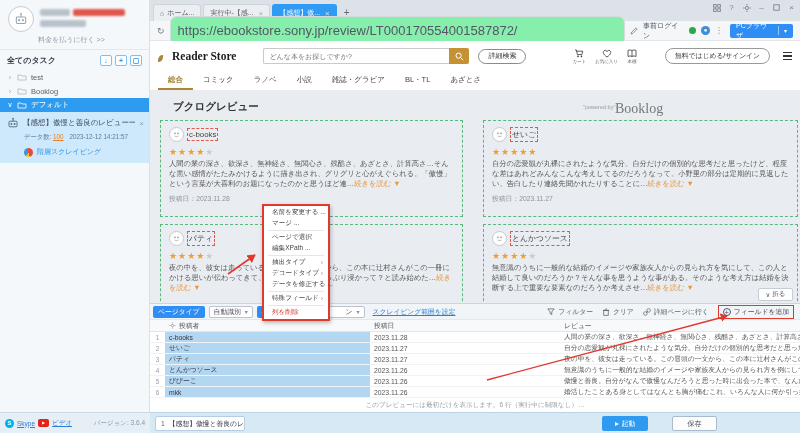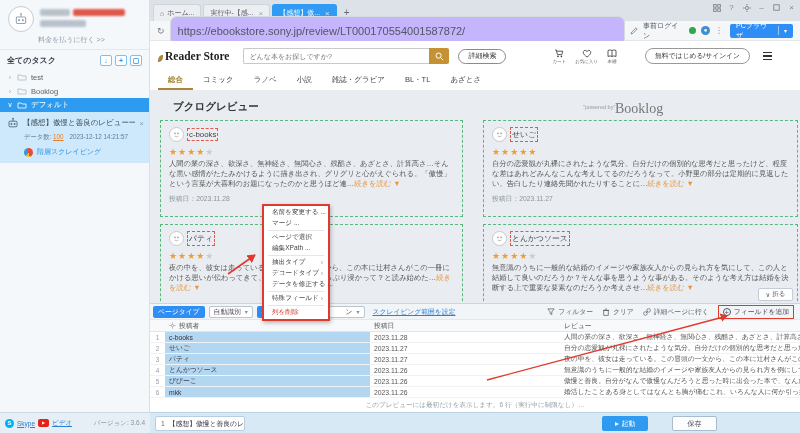--- a/index.html
+++ b/index.html
@@ -40,30 +40,30 @@
   #tabbar{position:absolute;left:0;top:0;width:650px;height:21px;background:#dde2e8;display:flex;align-items:flex-end;padding-left:3px}
   .tab{height:17px;display:flex;align-items:center;gap:3px;padding:0 6px;font-size:7px;color:#556;background:#eceff2;border:1px solid #cdd4da;border-bottom:none;border-radius:3px 3px 0 0;margin-right:2px;white-space:nowrap}
   .tab.active{background:#2f9bf4;color:#fff;border-color:#2f9bf4}
   .tab .x{font-size:8px;color:#9aa;margin-left:2px}
   .tab.active .x{color:#d7e9fb}
   .tab .hic{color:#778}
   .newtab{font-size:10px;color:#667;padding:0 5px;margin-bottom:3px}
   .winctl{position:absolute;right:4px;top:3px;display:flex;gap:6px;align-items:center;color:#7a858f;font-size:8px}
   .winctl .wi{width:9px;height:9px;display:flex;align-items:center;justify-content:center}
   #urlbar{position:absolute;left:0;top:21px;width:650px;height:20px;background:#f4f6f8;border-bottom:1px solid #e3e7ea;display:flex;align-items:center;gap:5px;padding:0 7px;font-size:7px;color:#55606a}
-  .urlfield{width:468px;height:30px;background:#c4b5fd;border:1px solid #d6dbe0;border-radius:7px;padding:0 7px;color:#556;font-size:11px;font-family:"Liberation Sans",sans-serif}
+  .urlfield{width:468px;height:30px;background:#86efac;border:1px solid #d6dbe0;border-radius:7px;padding:0 7px;color:#556;font-size:13px;font-family:"Liberation Sans",sans-serif}
   .dotg{width:7px;height:7px;border-radius:50%;background:#2ea84c}
   .dotb{width:9px;height:9px;border-radius:50%;background:#3f8fd6;color:#fff;font-size:6px;line-height:9px;text-align:center}
   .pcbtn{margin-left:2px;height:14px;background:#2f8ef5;color:#fff;border-radius:2px;display:flex;align-items:center;font-size:7px;padding:0 6px;gap:5px}
   .pcbtn .sep{width:1px;height:9px;background:rgba(255,255,255,.5)}
   
   #storehdr{position:absolute;left:0;top:41px;width:650px;height:30px;background:#fff;display:flex;align-items:center;padding:0 8px}
-  .logo{font-family:"Liberation Serif",serif;font-weight:bold;font-size:11.5px;color:#1d1d1b;display:flex;gap:2px;align-items:flex-end}
+  .logo{font-family:"Liberation Serif",serif;font-weight:bold;font-size:11.5px;color:#1d1d1b;display:flex;gap:9px;align-items:flex-end}
   .leaf{width:5px;height:7px;background:#a8873a;border-radius:80% 0 80% 0;margin-top:-6px}
-  .searchwrap{display:flex;height:16px;margin-left:14px}
+  .searchwrap{display:flex;height:16px;margin-left:27px}
   .searchinput{width:186px;border:1px solid #c9c9c9;border-right:none;font-size:7px;padding:0 5px;color:#333;border-radius:2px 0 0 2px;font-family:"Liberation Sans",sans-serif}
   .searchbtn{width:20px;background:#c59135;border:none;border-radius:0 2px 2px 0;display:flex;align-items:center;justify-content:center}
   .advbtn{height:15px;border:1px solid #8a8a8a;border-radius:8px;font-size:7px;padding:0 9px;color:#333;background:#fff;margin-left:9px;display:flex;align-items:center}
   .hicons{display:flex;gap:9px;margin-left:46px}
   .hic2{display:flex;flex-direction:column;align-items:center;gap:1px;color:#333}
   .hic2 .lbl{font-size:4.5px;color:#666;white-space:nowrap}
   .signin{height:16px;border:1px solid #999;border-radius:9px;font-size:6.8px;padding:0 9px;display:flex;align-items:center;margin-left:28px;color:#333;background:#fff;white-space:nowrap}
   .burger{margin-left:13px;display:flex;flex-direction:column;gap:2px}
   .burger i{width:9px;height:1.5px;background:#333}
   #storenav{position:absolute;left:0;top:71px;width:650px;height:20px;background:#fff;display:flex;align-items:stretch;gap:0;padding:0 8px;font-size:7.5px;color:#444;border-bottom:1px solid #ececec}

